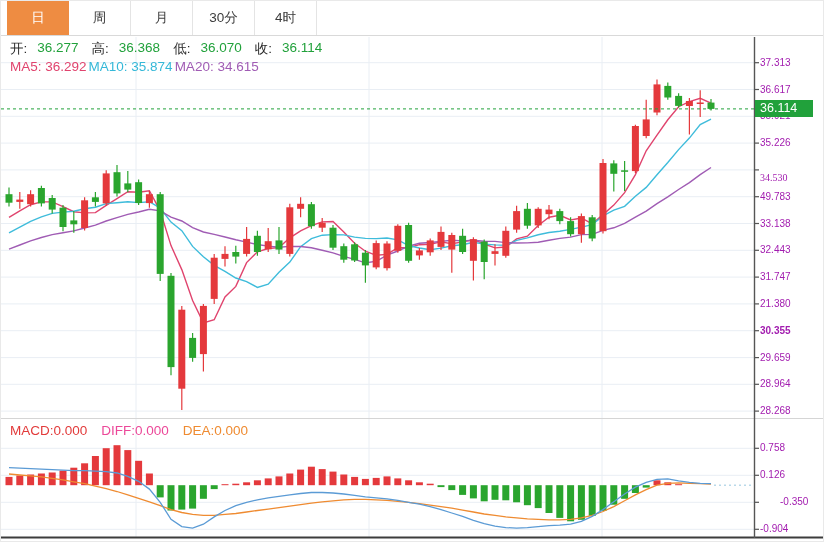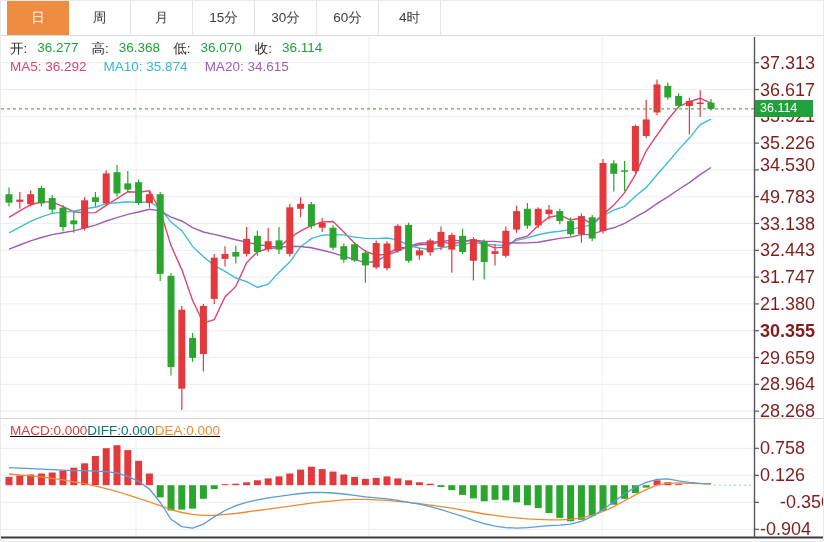--- a/index.html
+++ b/index.html
@@ -9,25 +9,25 @@
   .tabbar{position:absolute;top:0;left:0;right:0;height:35px;background:#fff;
           border-bottom:1px solid #d9d9d9;display:flex;padding-left:6px;box-sizing:border-box;z-index:6;}
   .tab{width:62px;height:34px;line-height:34px;text-align:center;font-size:13.5px;color:#3c3c3c;
        border-right:1px solid #e4e4e4;cursor:pointer;box-sizing:border-box;}
   .tab:first-child{border-left:1px solid #e4e4e4;}
   .tab.active{background:#ee8c42;color:#fff;border-color:#ee8c42;}
   .quote-row{position:absolute;top:39px;left:9px;display:flex;gap:13px;font-size:13.5px;z-index:4;white-space:nowrap;}
   .q{display:flex;}
   .ql{color:#2b2b2b;}
   .qv{color:#21a13b;margin-left:10px;}
-  .ma-row{position:absolute;top:58px;left:9px;display:flex;gap:17px;font-size:13.5px;z-index:4;white-space:nowrap;}
+  .ma-row{position:absolute;top:58px;left:9px;display:flex;gap:2px;font-size:13.5px;z-index:4;white-space:nowrap;}
   .ma5{color:#e0446e;} .ma10{color:#35b8d8;} .ma20{color:#a05cb4;}
-  .macd-row{position:absolute;top:422px;left:9px;display:flex;font-size:13.5px;z-index:4;white-space:nowrap;text-decoration:underline;}
-  .c-macd{color:#e23b3b;} .c-diff{color:#0f766e;} .c-dea{color:#ef8b31;}
-  .axis-label{position:absolute;left:759px;width:62px;font-size:18px;color:#7f1d1d;z-index:3;line-height:16px;}
+  .macd-row{position:absolute;top:422px;left:9px;display:flex;gap:14px;font-size:13.5px;z-index:4;white-space:nowrap;}
+  .c-macd{color:#e23b3b;} .c-diff{color:#ec4899;} .c-dea{color:#ef8b31;}
+  .axis-label{position:absolute;left:759px;width:62px;font-size:10px;color:#a21caf;z-index:3;line-height:16px;}
   .price-badge{position:absolute;left:754px;top:99px;width:58px;height:17px;background:#21a13b;color:#fff;
                font-size:12.5px;line-height:17px;padding-left:5px;z-index:5;box-sizing:border-box;}
 </style>
 </head>
 <body>
 
 <div class="stage">
 
   <svg id="chart-svg" viewBox="0 0 824 542">
       <line x1="0" y1="61.7" x2="753" y2="61.7" stroke="#e9eef4" stroke-width="1"></line>
@@ -273,23 +273,21 @@
       <line x1="753" y1="447.3" x2="758" y2="447.3" stroke="#555555" stroke-width="1.2"></line>
       <line x1="753" y1="474.3" x2="758" y2="474.3" stroke="#555555" stroke-width="1.2"></line>
       <line x1="753" y1="501.3" x2="758" y2="501.3" stroke="#555555" stroke-width="1.2"></line>
       <line x1="753" y1="528.3" x2="758" y2="528.3" stroke="#555555" stroke-width="1.2"></line>
     </svg>
 
   <div class="tabbar" id="tabbar">
       <div class="tab active">日</div>
       <div class="tab">周</div>
       <div class="tab">月</div>
-      <div class="tab">15分</div>
       <div class="tab">30分</div>
-      <div class="tab">60分</div>
       <div class="tab">4时</div>
     </div>
 
   <div class="quote-row">
     <span class="q">
         <span class="ql">开:</span>
         <span class="qv">36.277</span>
       </span>
     <span class="q">
         <span class="ql">高:</span>
@@ -315,21 +313,21 @@
     <span class="c-macd">MACD:0.000</span>
     <span class="c-diff">DIFF:0.000</span>
     <span class="c-dea">DEA:0.000</span>
   </div>
 
   <div id="price-axis">
       <div class="axis-label" style="top: 53.7px;">37.313</div>
       <div class="axis-label" style="top: 80.5117px;">36.617</div>
       <div class="axis-label" style="top: 107.323px;">35.921</div>
       <div class="axis-label" style="top: 134.097px;">35.226</div>
-      <div class="axis-label" style="top: 156px;">34.530</div>
+      <div class="axis-label" style="top: 169px; font-family: Liberation Serif, serif;">34.530</div>
       <div class="axis-label" style="top: 187.72px;">49.783</div>
       <div class="axis-label" style="top: 214.532px;">33.138</div>
       <div class="axis-label" style="top: 241.305px;">32.443</div>
       <div class="axis-label" style="top: 268.117px;">31.747</div>
       <div class="axis-label" style="top: 294.929px;">21.380</div>
       <div class="axis-label" style="top: 321.74px; font-weight: bold;">30.355</div>
       <div class="axis-label" style="top: 348.552px;">29.659</div>
       <div class="axis-label" style="top: 375.325px;">28.964</div>
       <div class="axis-label" style="top: 402.137px;">28.268</div>
     </div>

